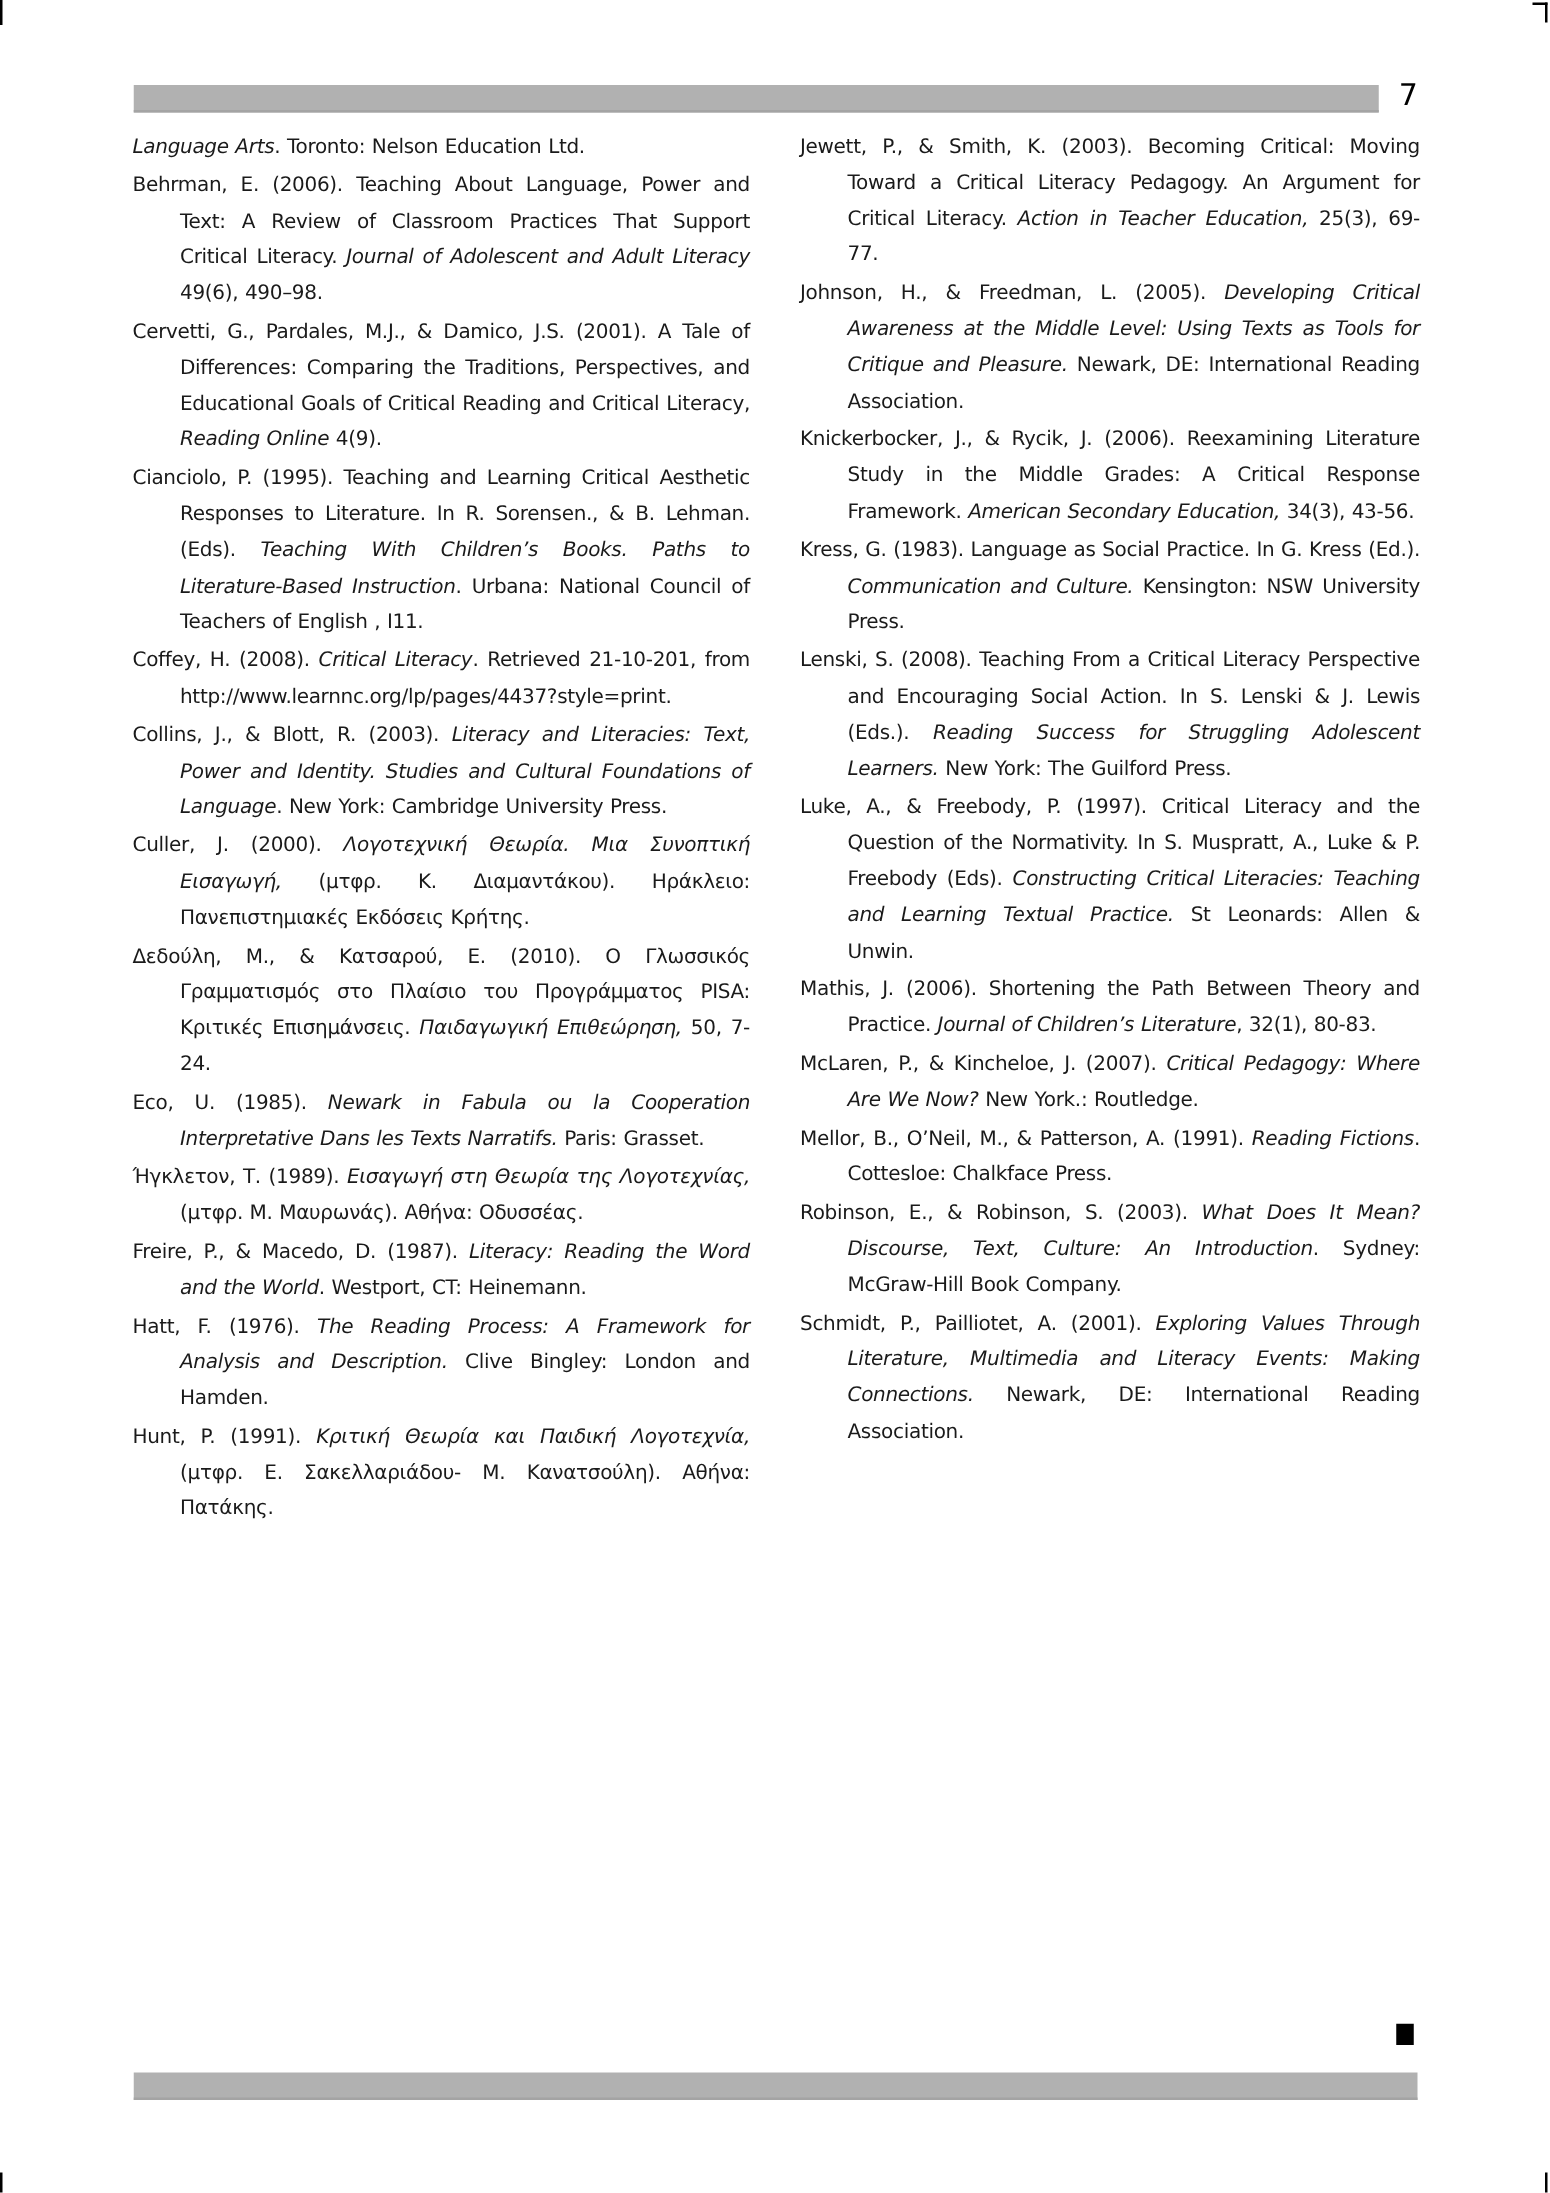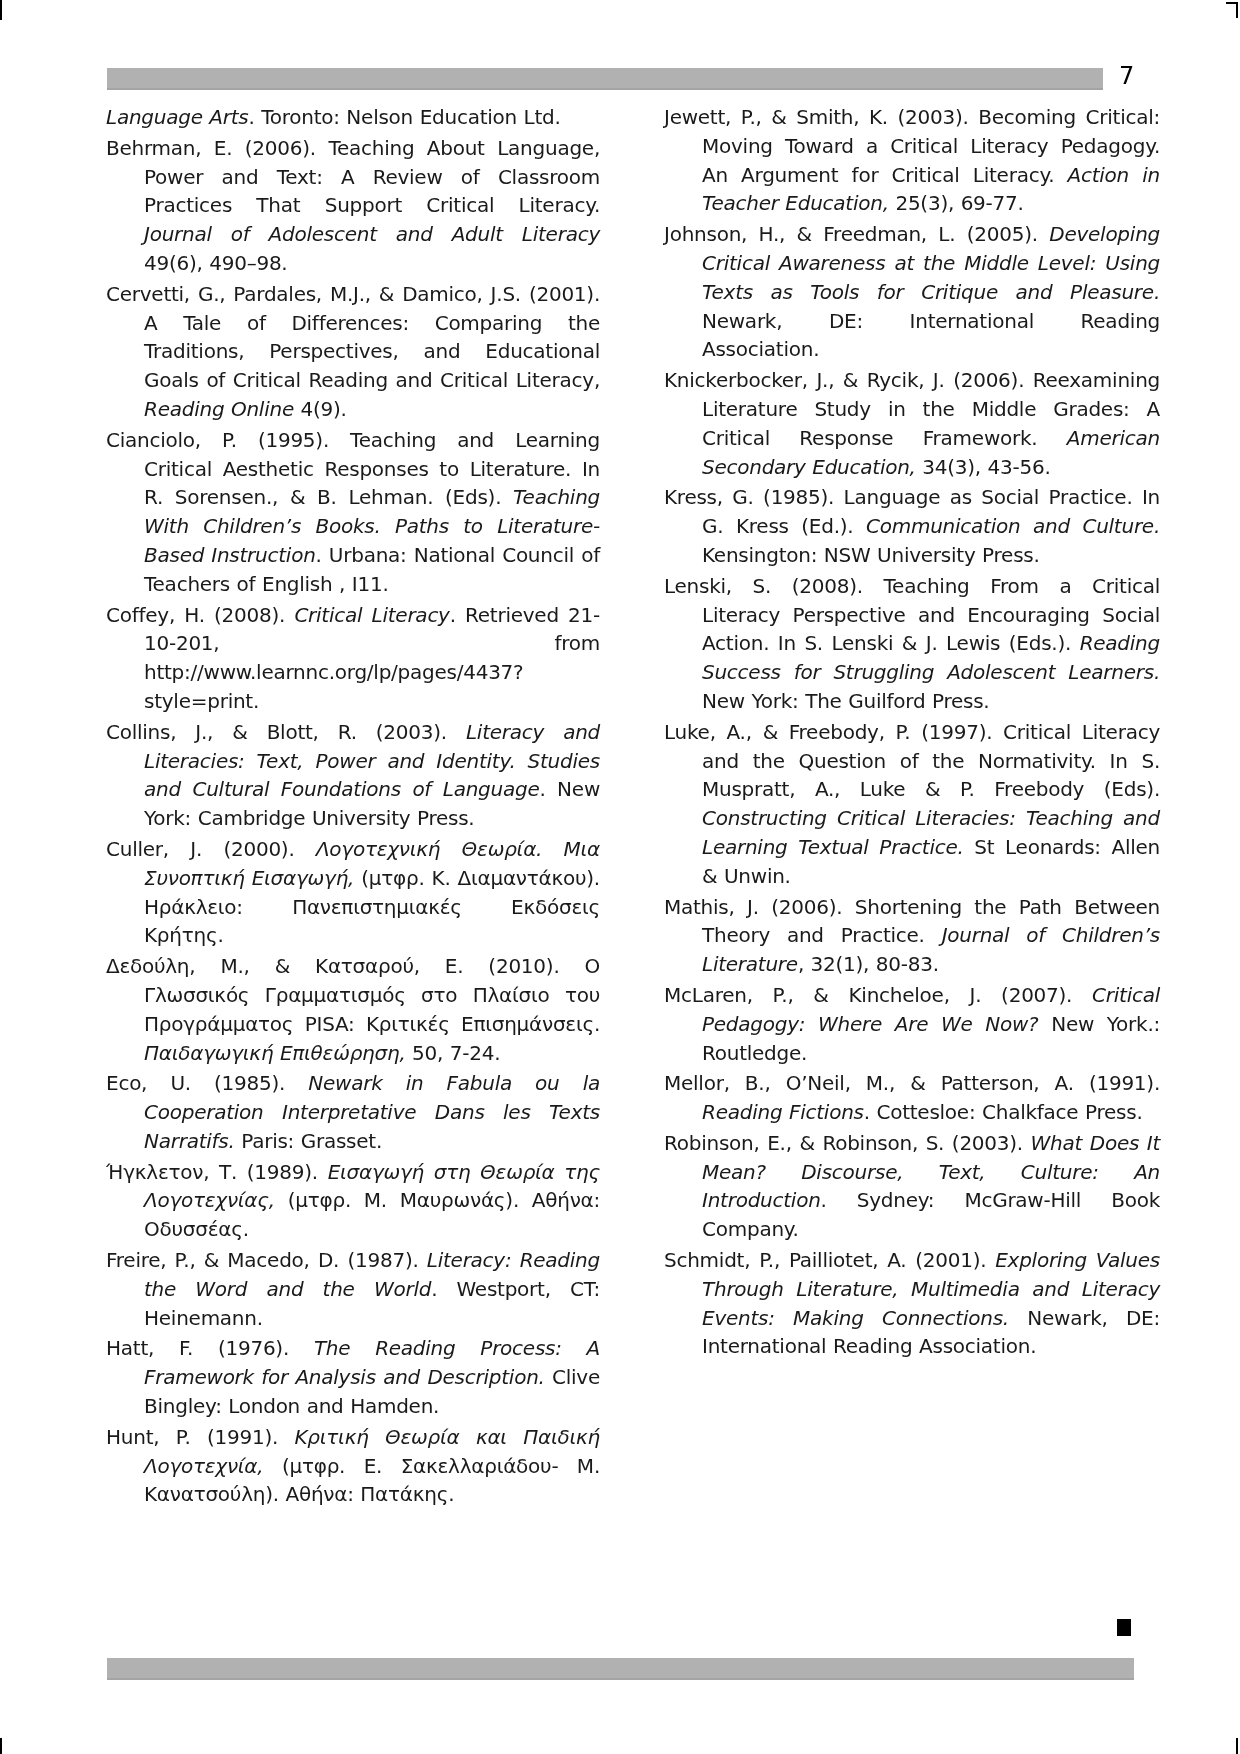--- a/index.html
+++ b/index.html
@@ -4,23 +4,23 @@
 <style>
   html, body { margin: 0; padding: 0; background: #ffffff; }
   body { width: 1240px; height: 1754px; position: relative; overflow: hidden;
          font-family: "DejaVu Sans", "Liberation Sans", sans-serif; color: #1a1a1a; }
   .crop { position: absolute; background: #000; }
   .bar { position: absolute; background: #b1b1b1; border-bottom: 2px solid #a4a4a4; }
   .top-bar { left: 107px; top: 68px; width: 996px; height: 20px; }
   .bottom-bar { left: 107px; top: 1658px; width: 1027px; height: 20px; }
   .page-number { position: absolute; left: 1119px; top: 62px; font-size: 24px; color: #000;
                  font-family: "DejaVu Sans", sans-serif; }
-  .col { position: absolute; top: 103px; font-size: 20px; line-height: 28.8px; }
+  .col { position: absolute; top: 103px; font-size: 16px; line-height: 28.8px; }
   .col-left { left: 106px; width: 494px; }
-  .col-right { left: 664px; width: 496px; }
+  .col-right { left: 640px; width: 496px; }
   .ref { margin: 0 0 2px 0; padding-left: 38px; text-indent: -38px; text-align: justify;
          letter-spacing: -0.25px; word-spacing: 0.5px; }
   .ref i { font-style: italic; }
   .end-mark { position: absolute; left: 1117px; top: 1619px; width: 14px; height: 17px; background: #000; }
 </style>
 </head>
 <body>
 
 <div class="crop" style="left:0;top:0;width:2px;height:20px;"></div>
 <div class="crop" style="left:1226px;top:2px;width:12px;height:2px;"></div>
@@ -43,21 +43,21 @@
     <p class="ref"><span>Eco, U. (1985). </span><i>Newark in Fabula ou la Cooperation Interpretative Dans les Texts Narratifs.</i><span> Paris: Grasset.</span></p>
     <p class="ref"><span>Ήγκλετον, Τ. (1989). </span><i>Εισαγωγή στη Θεωρία της Λογοτεχνίας,</i><span> (μτφρ. Μ. Μαυρωνάς). Αθήνα: Οδυσσέας.</span></p>
     <p class="ref"><span>Freire, P., &amp; Macedo, D. (1987). </span><i>Literacy: Reading the Word and the World</i><span>. Westport, CT: Heinemann.</span></p>
     <p class="ref"><span>Hatt, F. (1976). </span><i>The Reading Process: A Framework for Analysis and Description.</i><span> Clive Bingley: London and Hamden.</span></p>
     <p class="ref"><span>Hunt, P. (1991). </span><i>Κριτική Θεωρία και Παιδική Λογοτεχνία,</i><span> (μτφρ. Ε. Σακελλαριάδου- Μ. Κανατσούλη). Αθήνα: Πατάκης.</span></p>
   </div>
 <div class="col col-right">
     <p class="ref"><span>Jewett, P., &amp; Smith, K. (2003). Becoming Critical: Moving Toward a Critical Literacy Pedagogy. An Argument for Critical Literacy. </span><i>Action in Teacher Education,</i><span> 25(3), 69-77.</span></p>
     <p class="ref"><span>Johnson, H., &amp; Freedman, L. (2005). </span><i>Developing Critical Awareness at the Middle Level: Using Texts as Tools for Critique and Pleasure.</i><span> Newark, DE: International Reading Association.</span></p>
     <p class="ref"><span>Knickerbocker, J., &amp; Rycik, J. (2006). Reexamining Literature Study in the Middle Grades: A Critical Response Framework. </span><i>American Secondary Education,</i><span> 34(3), 43-56.</span></p>
-    <p class="ref"><span>Kress, G. (1985). Language as Social Practice. In G. Kress (Ed.). </span><i>Communication and Culture.</i><span> Kensington: NSW University Press.</span></p>
+    <p class="ref"><span>Kress, G. (1983). Language as Social Practice. In G. Kress (Ed.). </span><i>Communication and Culture.</i><span> Kensington: NSW University Press.</span></p>
     <p class="ref"><span>Lenski, S. (2008). Teaching From a Critical Literacy Perspective and Encouraging Social Action. In S. Lenski &amp; J. Lewis (Eds.). </span><i>Reading Success for Struggling Adolescent Learners.</i><span> New York: The Guilford Press.</span></p>
     <p class="ref"><span>Luke, A., &amp; Freebody, P. (1997). Critical Literacy and the Question of the Normativity. In S. Muspratt, A., Luke &amp; P. Freebody (Eds). </span><i>Constructing Critical Literacies: Teaching and Learning Textual Practice.</i><span> St Leonards: Allen &amp; Unwin.</span></p>
     <p class="ref"><span>Mathis, J. (2006). Shortening the Path Between Theory and Practice. </span><i>Journal of Children’s Literature</i><span>, 32(1), 80-83.</span></p>
     <p class="ref"><span>McLaren, P., &amp; Kincheloe, J. (2007). </span><i>Critical Pedagogy: Where Are We Now?</i><span> New York.: Routledge.</span></p>
     <p class="ref"><span>Mellor, B.,  O’Neil, M., &amp; Patterson, A. (1991). </span><i>Reading Fictions</i><span>. Cottesloe: Chalkface Press.</span></p>
     <p class="ref"><span>Robinson, E., &amp; Robinson, S. (2003). </span><i>What Does It Mean? Discourse, Text, Culture: An Introduction</i><span>. Sydney: McGraw-Hill Book Company.</span></p>
     <p class="ref"><span>Schmidt, P., Pailliotet, A. (2001). </span><i>Exploring Values Through Literature, Multimedia and Literacy Events: Making Connections.</i><span> Newark, DE: International Reading Association.</span></p>
   </div>
 
 <div class="end-mark"></div>

